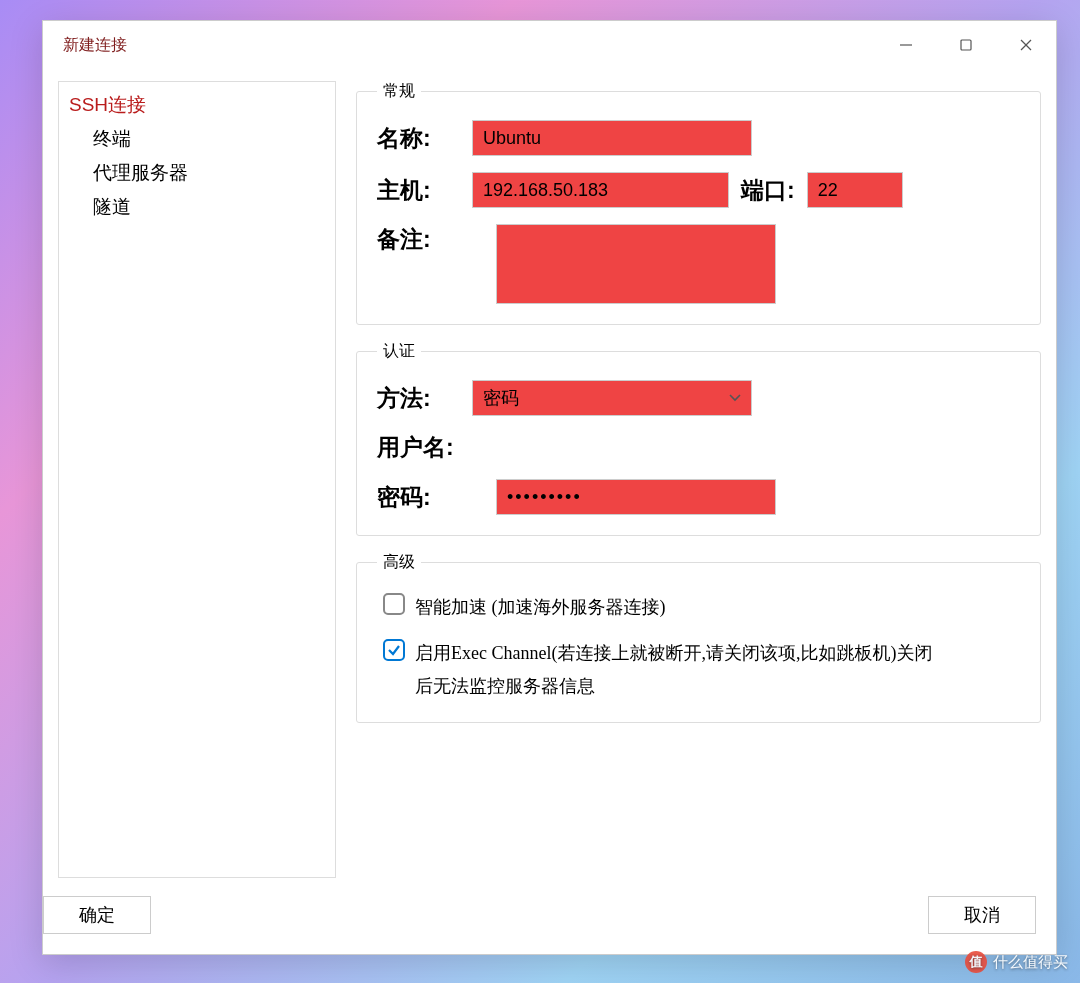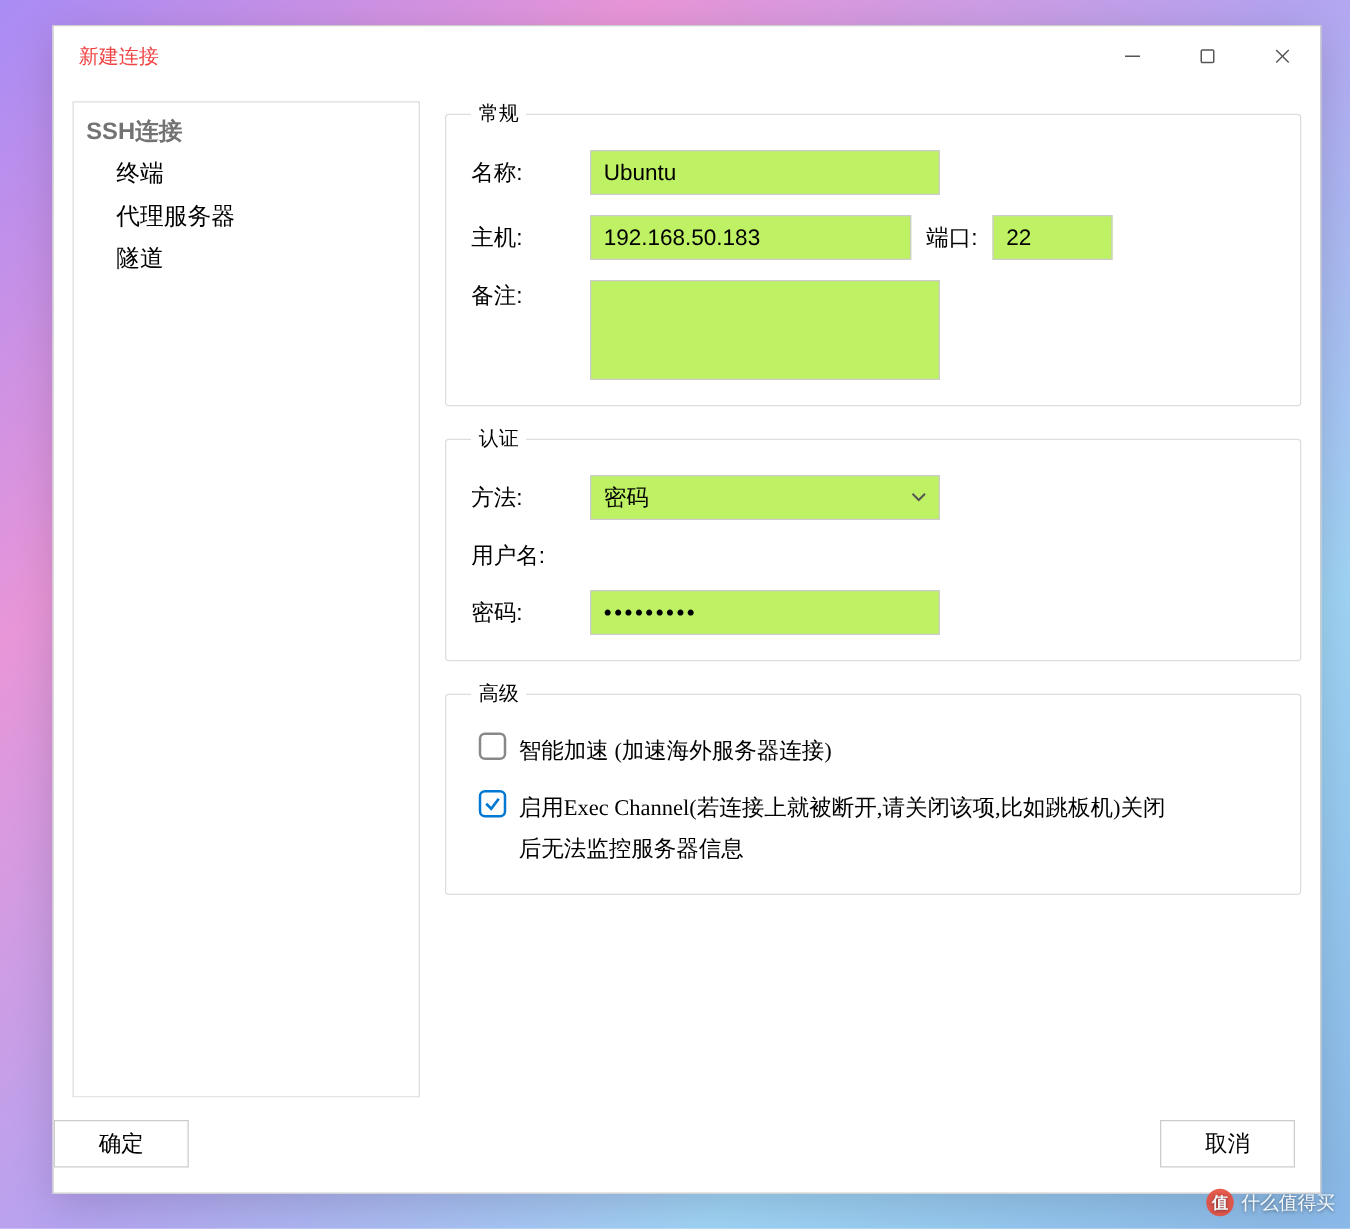--- a/index.html
+++ b/index.html
@@ -26,21 +26,21 @@
       border: 1px solid #ccc;
       box-shadow: 0 8px 32px rgba(0,0,0,0.15);
       display: flex;
       flex-direction: column;
     }
     .titlebar {
       height: 48px;
       display: flex;
       align-items: center;
       padding-left: 20px;
-      color: #ef4444;
+      color: #7f1d1d;
       font-size: 16px;
     }
     .titlebar-buttons {
       margin-left: auto;
       display: flex;
       align-items: center;
       height: 100%;
     }
     .tb-btn {
       width: 60px;
@@ -61,22 +61,21 @@
     }
     .sidebar {
       width: 278px;
       border: 1px solid #ddd;
       background: #fff;
       padding: 6px 0;
       font-size: 19px;
     }
     .sidebar-item {
       padding: 4px 10px;
-      color: #737373;
-      font-weight: bold;
+      color: #b91c1c;
     }
     .sidebar-sub {
       padding: 4px 10px 4px 34px;
       color: #000;
     }
     .main {
       flex: 1;
       display: flex;
       flex-direction: column;
       gap: 16px;
@@ -89,30 +88,31 @@
     legend {
       padding: 0 6px;
       font-size: 16px;
       color: #000;
     }
     .row {
       display: flex;
       align-items: center;
       margin-bottom: 16px;
     }
-    .row:last-child { margin-bottom: 0; }
+    .row:last-child { margin-bottom: 0; gap: 24px; }
     .label {
       width: 95px;
-      font-size: 18px;
+      font-size: 23px;
       color: #000;
+      font-weight: bold;
     }
     .label.disabled { color: #aaa; }
     input[type="text"], input[type="password"], textarea, select {
       border: 1px solid #ccc;
-      background: #bef264;
+      background: #ef4444;
       font-size: 18px;
       padding: 5px 10px;
       font-family: inherit;
       outline: none;
       height: 36px;
     }
     input:disabled { background: #eee; color: #888; }
     textarea {
       resize: none;
       height: 80px;

